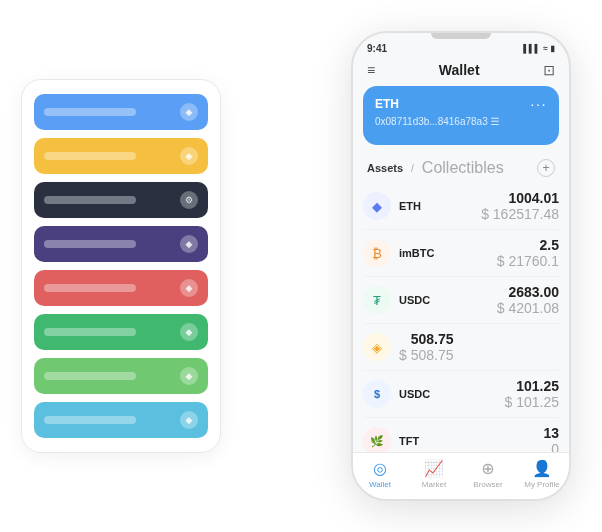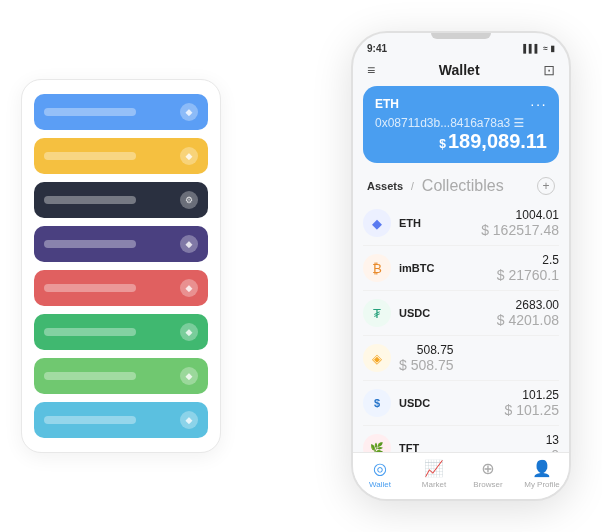--- a/index.html
+++ b/index.html
@@ -172,22 +172,23 @@
       font-size: 12px;
       font-weight: 700;
     }
 
     .eth-card-dots {
       font-size: 14px;
       letter-spacing: 1px;
     }
 
     .eth-card-address {
-      font-size: 12px;
+      font-size: 10px;
       opacity: 0.8;
+      margin-bottom: 8px;
     }
 
     .eth-card-balance {
       font-size: 20px;
       font-weight: 700;
       text-align: right;
     }
 
     .eth-card-dollar {
       font-size: 12px;
@@ -268,22 +269,22 @@
       font-weight: 600;
       color: #222;
       flex: 1;
     }
 
     .asset-amounts {
       text-align: right;
     }
 
     .asset-amount {
-      font-size: 12px;
-      font-weight: 400;
+      font-size: 14px;
+      font-weight: 700;
       color: #222;
     }
 
     .asset-usd {
       font-size: 14px;
       color: #aaa;
     }
 
     
     .bottom-nav {
@@ -385,23 +386,20 @@
       <span class="header-title">Wallet</span>
       <span class="header-scan">⊡</span>
     </div>
 
     <div class="eth-card">
       <div class="eth-card-top">
         <span class="eth-card-name">ETH</span>
         <span class="eth-card-dots">···</span>
       </div>
       <div class="eth-card-address">0x08711d3b...8416a78a3 ☰</div>
-      <div class="eth-card-balance">
-        <span class="eth-card-dollar">$</span><span>189,089.11</span>
-      </div>
     </div>
 
     <div class="assets-tabs">
       <div class="assets-tabs-left">
         <span class="tab-active">Assets</span>
         <span class="tab-divider">/</span>
         <span class="tab-inactive">Collectibles</span>
       </div>
       <div class="add-btn">+</div>
     </div>

